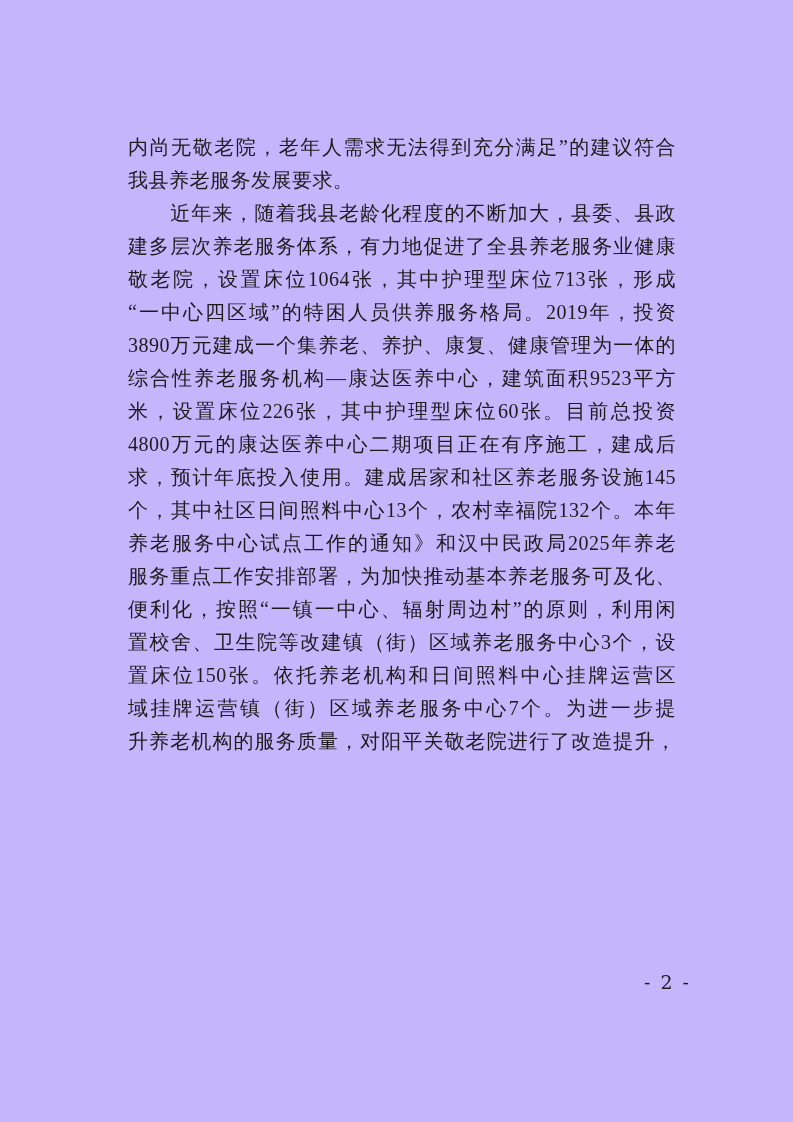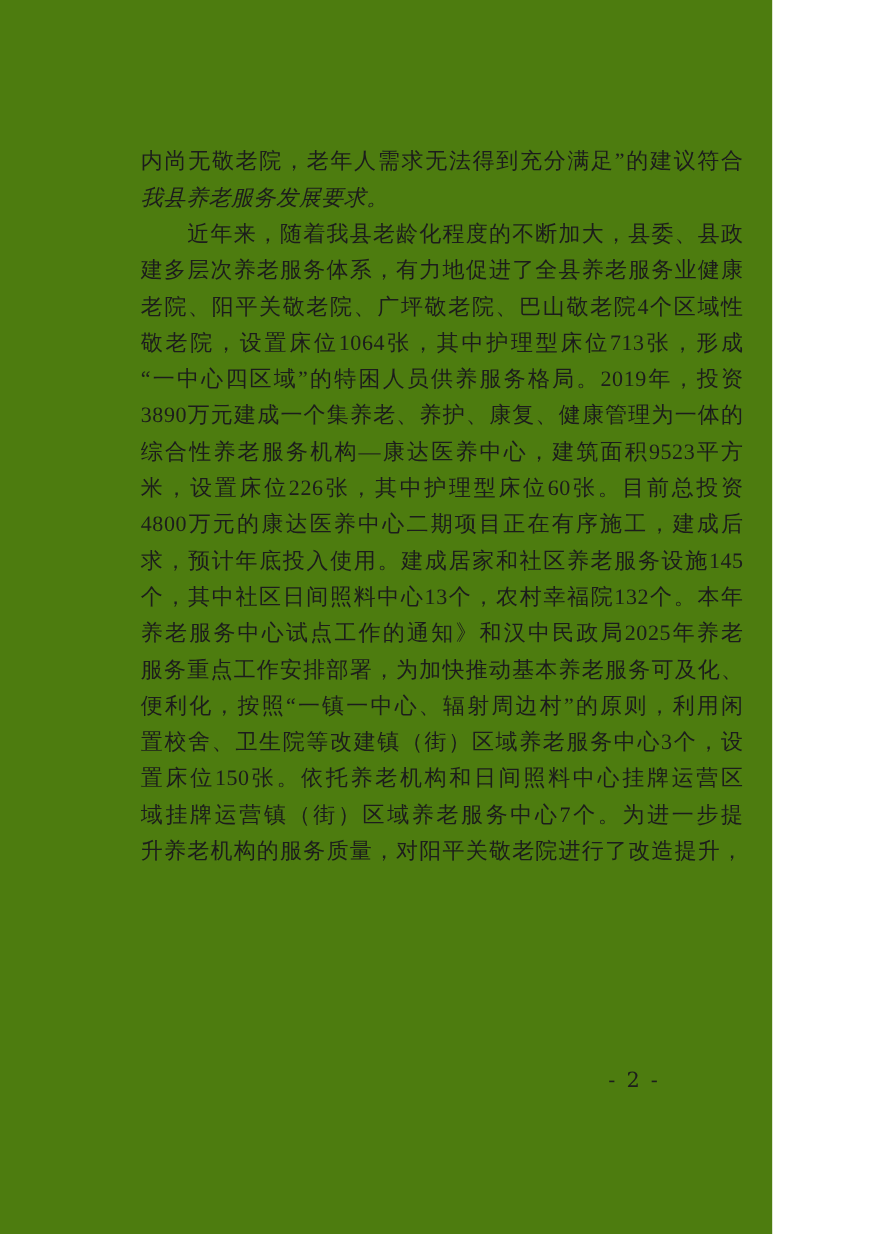--- a/index.html
+++ b/index.html
@@ -2,23 +2,23 @@
 <html><head>
 <meta charset="utf-8">
 <style>
   html, body {
     margin: 0;
     padding: 0;
     background: #ffffff;
   }
   .page {
     position: relative;
-    width: 702px;
+    width: 793px;
     height: 1122px;
-    background: #4d7c0f;
+    background: #c4b5fd;
     overflow: hidden;
     font-family: "Liberation Serif", "DejaVu Serif", serif;
     color: #1c1c1c;
   }
   .doc-body {
     position: absolute;
     left: 128px;
     top: 131px;
     width: 548px;
   }
@@ -29,21 +29,20 @@
     white-space: pre;
     text-align: justify;
     text-align-last: justify;
     text-justify: inter-character;
     letter-spacing: 0.5px;
     overflow: hidden;
   }
   .text-line.para-end {
     text-align: left;
     text-align-last: left;
-    font-style: italic;
   }
   .page-number {
     position: absolute;
     top: 971px;
     right: 102px;
     font-size: 19px;
     line-height: 22px;
     letter-spacing: 2px;
     color: #1c1c1c;
     font-family: "DejaVu Serif", serif;
@@ -56,21 +55,20 @@
   <div class="doc-body">
 
     <div>
       <div class="text-line">内尚无敬老院，老年人需求无法得到充分满足”的建议符合</div>
       <div class="text-line para-end">我县养老服务发展要求。</div>
     </div>
 
     <div>
       <div class="text-line">　　近年来，随着我县老龄化程度的不断加大，县委、县政</div>
       <div class="text-line">建多层次养老服务体系，有力地促进了全县养老服务业健康</div>
-      <div class="text-line">老院、阳平关敬老院、广坪敬老院、巴山敬老院4个区域性</div>
       <div class="text-line">敬老院，设置床位1064张，其中护理型床位713张，形成</div>
       <div class="text-line">“一中心四区域”的特困人员供养服务格局。2019年，投资</div>
       <div class="text-line">3890万元建成一个集养老、养护、康复、健康管理为一体的</div>
       <div class="text-line">综合性养老服务机构—康达医养中心，建筑面积9523平方</div>
       <div class="text-line">米，设置床位226张，其中护理型床位60张。目前总投资</div>
       <div class="text-line">4800万元的康达医养中心二期项目正在有序施工，建成后</div>
       <div class="text-line">求，预计年底投入使用。建成居家和社区养老服务设施145</div>
       <div class="text-line">个，其中社区日间照料中心13个，农村幸福院132个。本年</div>
       <div class="text-line">养老服务中心试点工作的通知》和汉中民政局2025年养老</div>
       <div class="text-line">服务重点工作安排部署，为加快推动基本养老服务可及化、</div>

